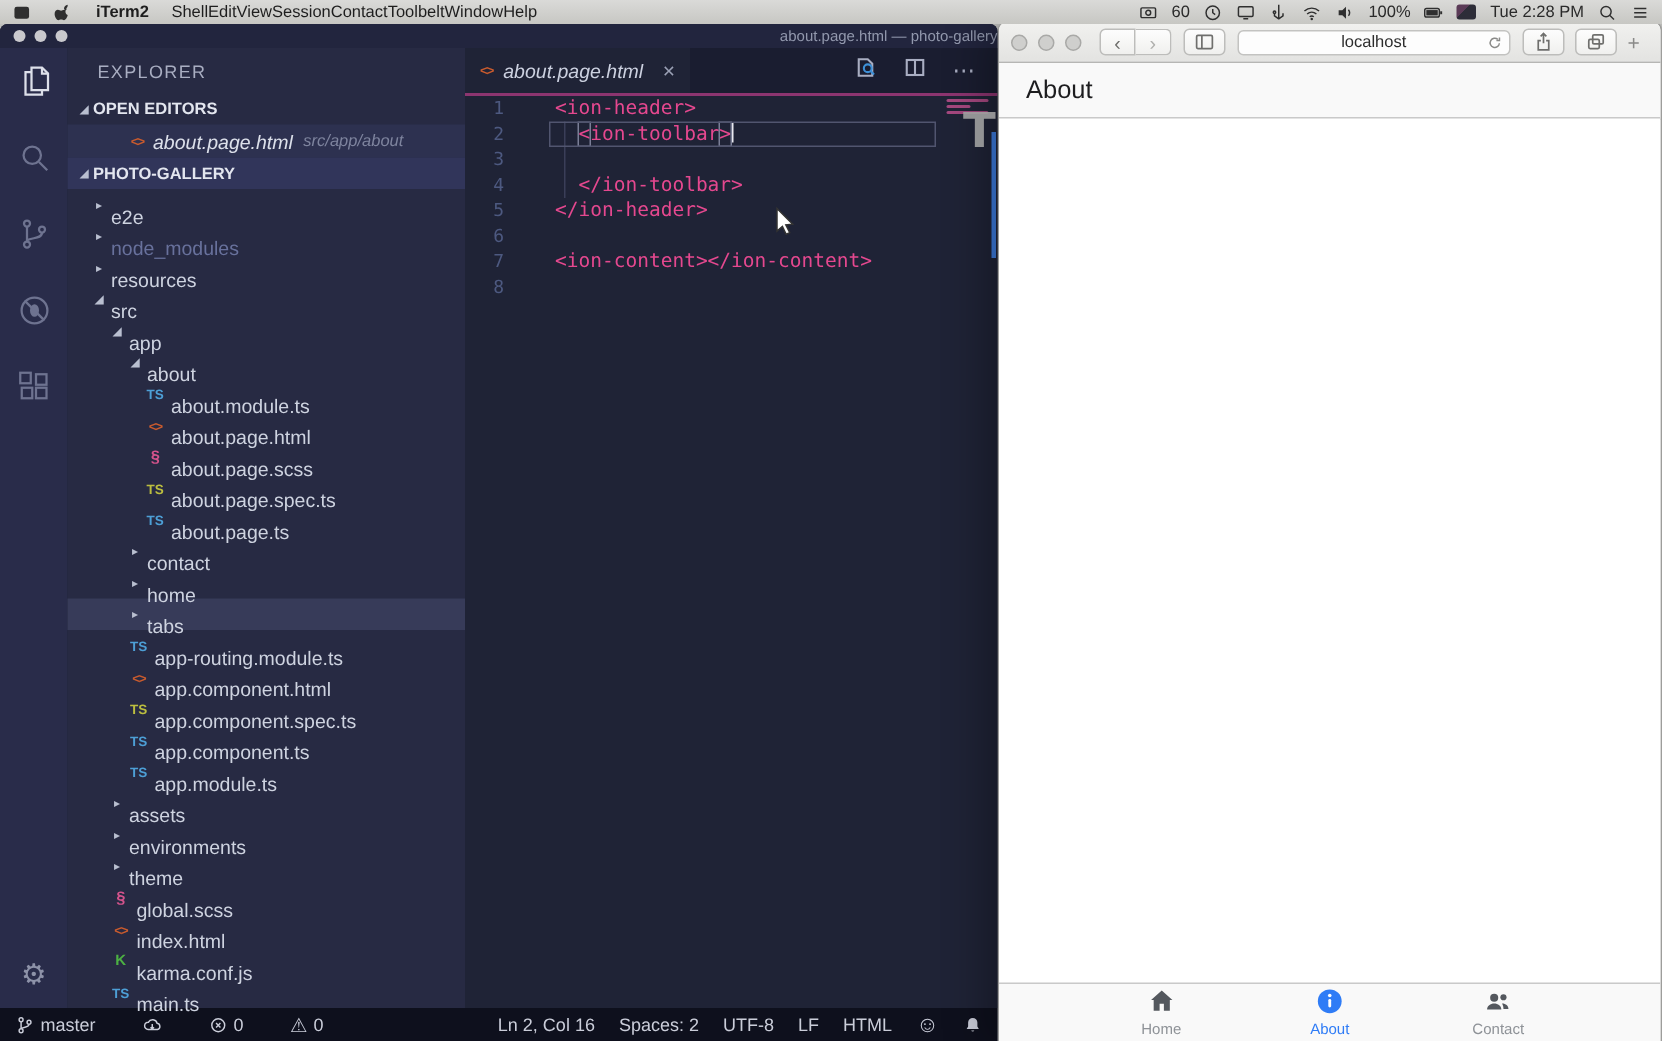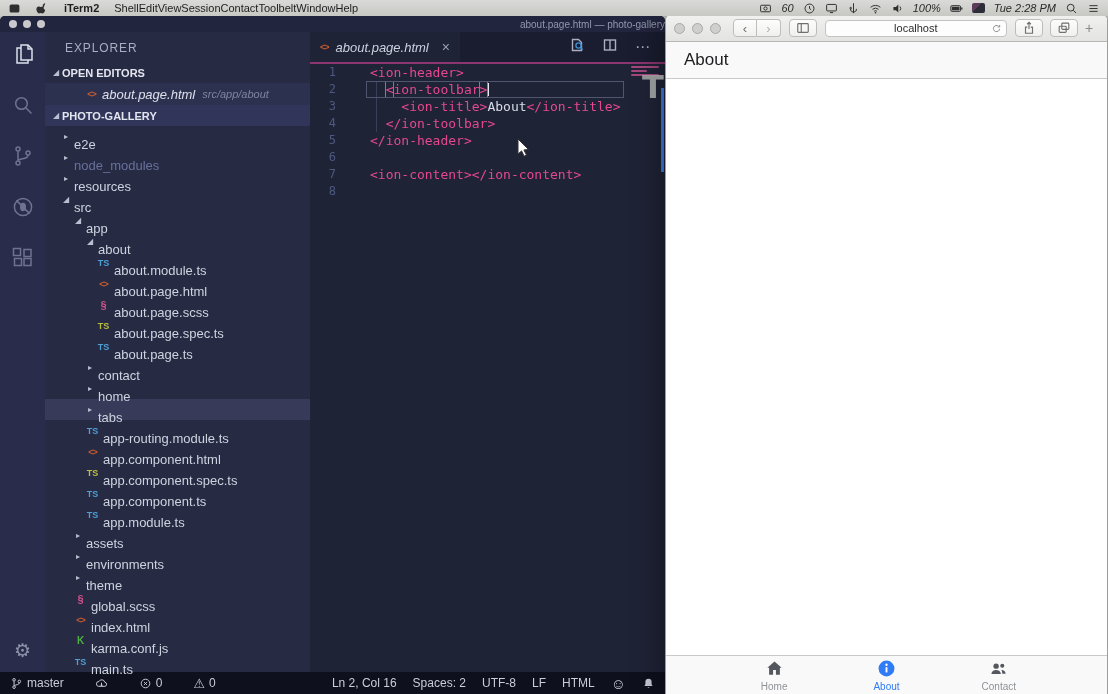--- a/index.html
+++ b/index.html
@@ -7,21 +7,21 @@
   body { font-family:"Liberation Sans","DejaVu Sans",sans-serif; }
   #screen { position:relative; width:1108px; height:694px; background:#bfbfbd; overflow:hidden; }
 
   
   .menubar { position:absolute; left:0; top:0; width:1108px; height:16px;
     background:linear-gradient(#dadad8,#c7c7c3); display:flex; align-items:center;
     font-size:11px; color:#1e1e1e; padding:0 8px; z-index:50; }
   .mb-left { display:flex; align-items:center; gap:15px; }
   .mb-item { cursor:default; }
   .mb-app { font-weight:bold; }
-  .mb-right { margin-left:auto; display:flex; align-items:center; gap:9px; color:#2a2a2a;font-style:italic; }
+  .mb-right { margin-left:auto; display:flex; align-items:center; gap:9px; color:#2a2a2a; }
   .mb-ic { display:inline-flex; width:13px; height:13px; }
   .mb-ic svg { width:13px; height:13px; stroke:#2f2f2f; fill:none; stroke-width:1.2; }
   .mb-ic svg .f { fill:#2f2f2f; stroke:none; }
   .appbox { width:13px; height:10px; border-radius:2px;
     background:linear-gradient(135deg,#5b3b57 0 40%,#2d2d38 40% 100%); }
   .mb-txt { font-size:11px; }
 
   
   .vscode { position:absolute; left:0; top:16px; width:665px; height:678px;
     border-radius:5px 5px 0 0; overflow:hidden; background:#1f2336;
@@ -433,21 +433,20 @@
         <div class="cline">
               <span class="lnum">1</span>
               <span class="ltext"><span class="tok-tag">&lt;ion-header&gt;</span></span>
             </div>
             <div class="cline current">
               <span class="lnum">2</span>
               <span class="ltext"><span>  </span><span class="tok-tag tok-box">&lt;</span><span class="tok-tag">ion-toolbar</span><span class="tok-tag tok-box">&gt;</span><span class="caret"></span></span>
             </div>
             <div class="cline">
               <span class="lnum">3</span>
-              <span class="ltext"><span>    </span><span class="tok-tag">&lt;ion-title&gt;</span><span>About</span><span class="tok-tag">&lt;/ion-title&gt;</span></span>
             </div>
             <div class="cline">
               <span class="lnum">4</span>
               <span class="ltext"><span>  </span><span class="tok-tag">&lt;/ion-toolbar&gt;</span></span>
             </div>
             <div class="cline">
               <span class="lnum">5</span>
               <span class="ltext"><span class="tok-tag">&lt;/ion-header&gt;</span></span>
             </div>
             <div class="cline">

